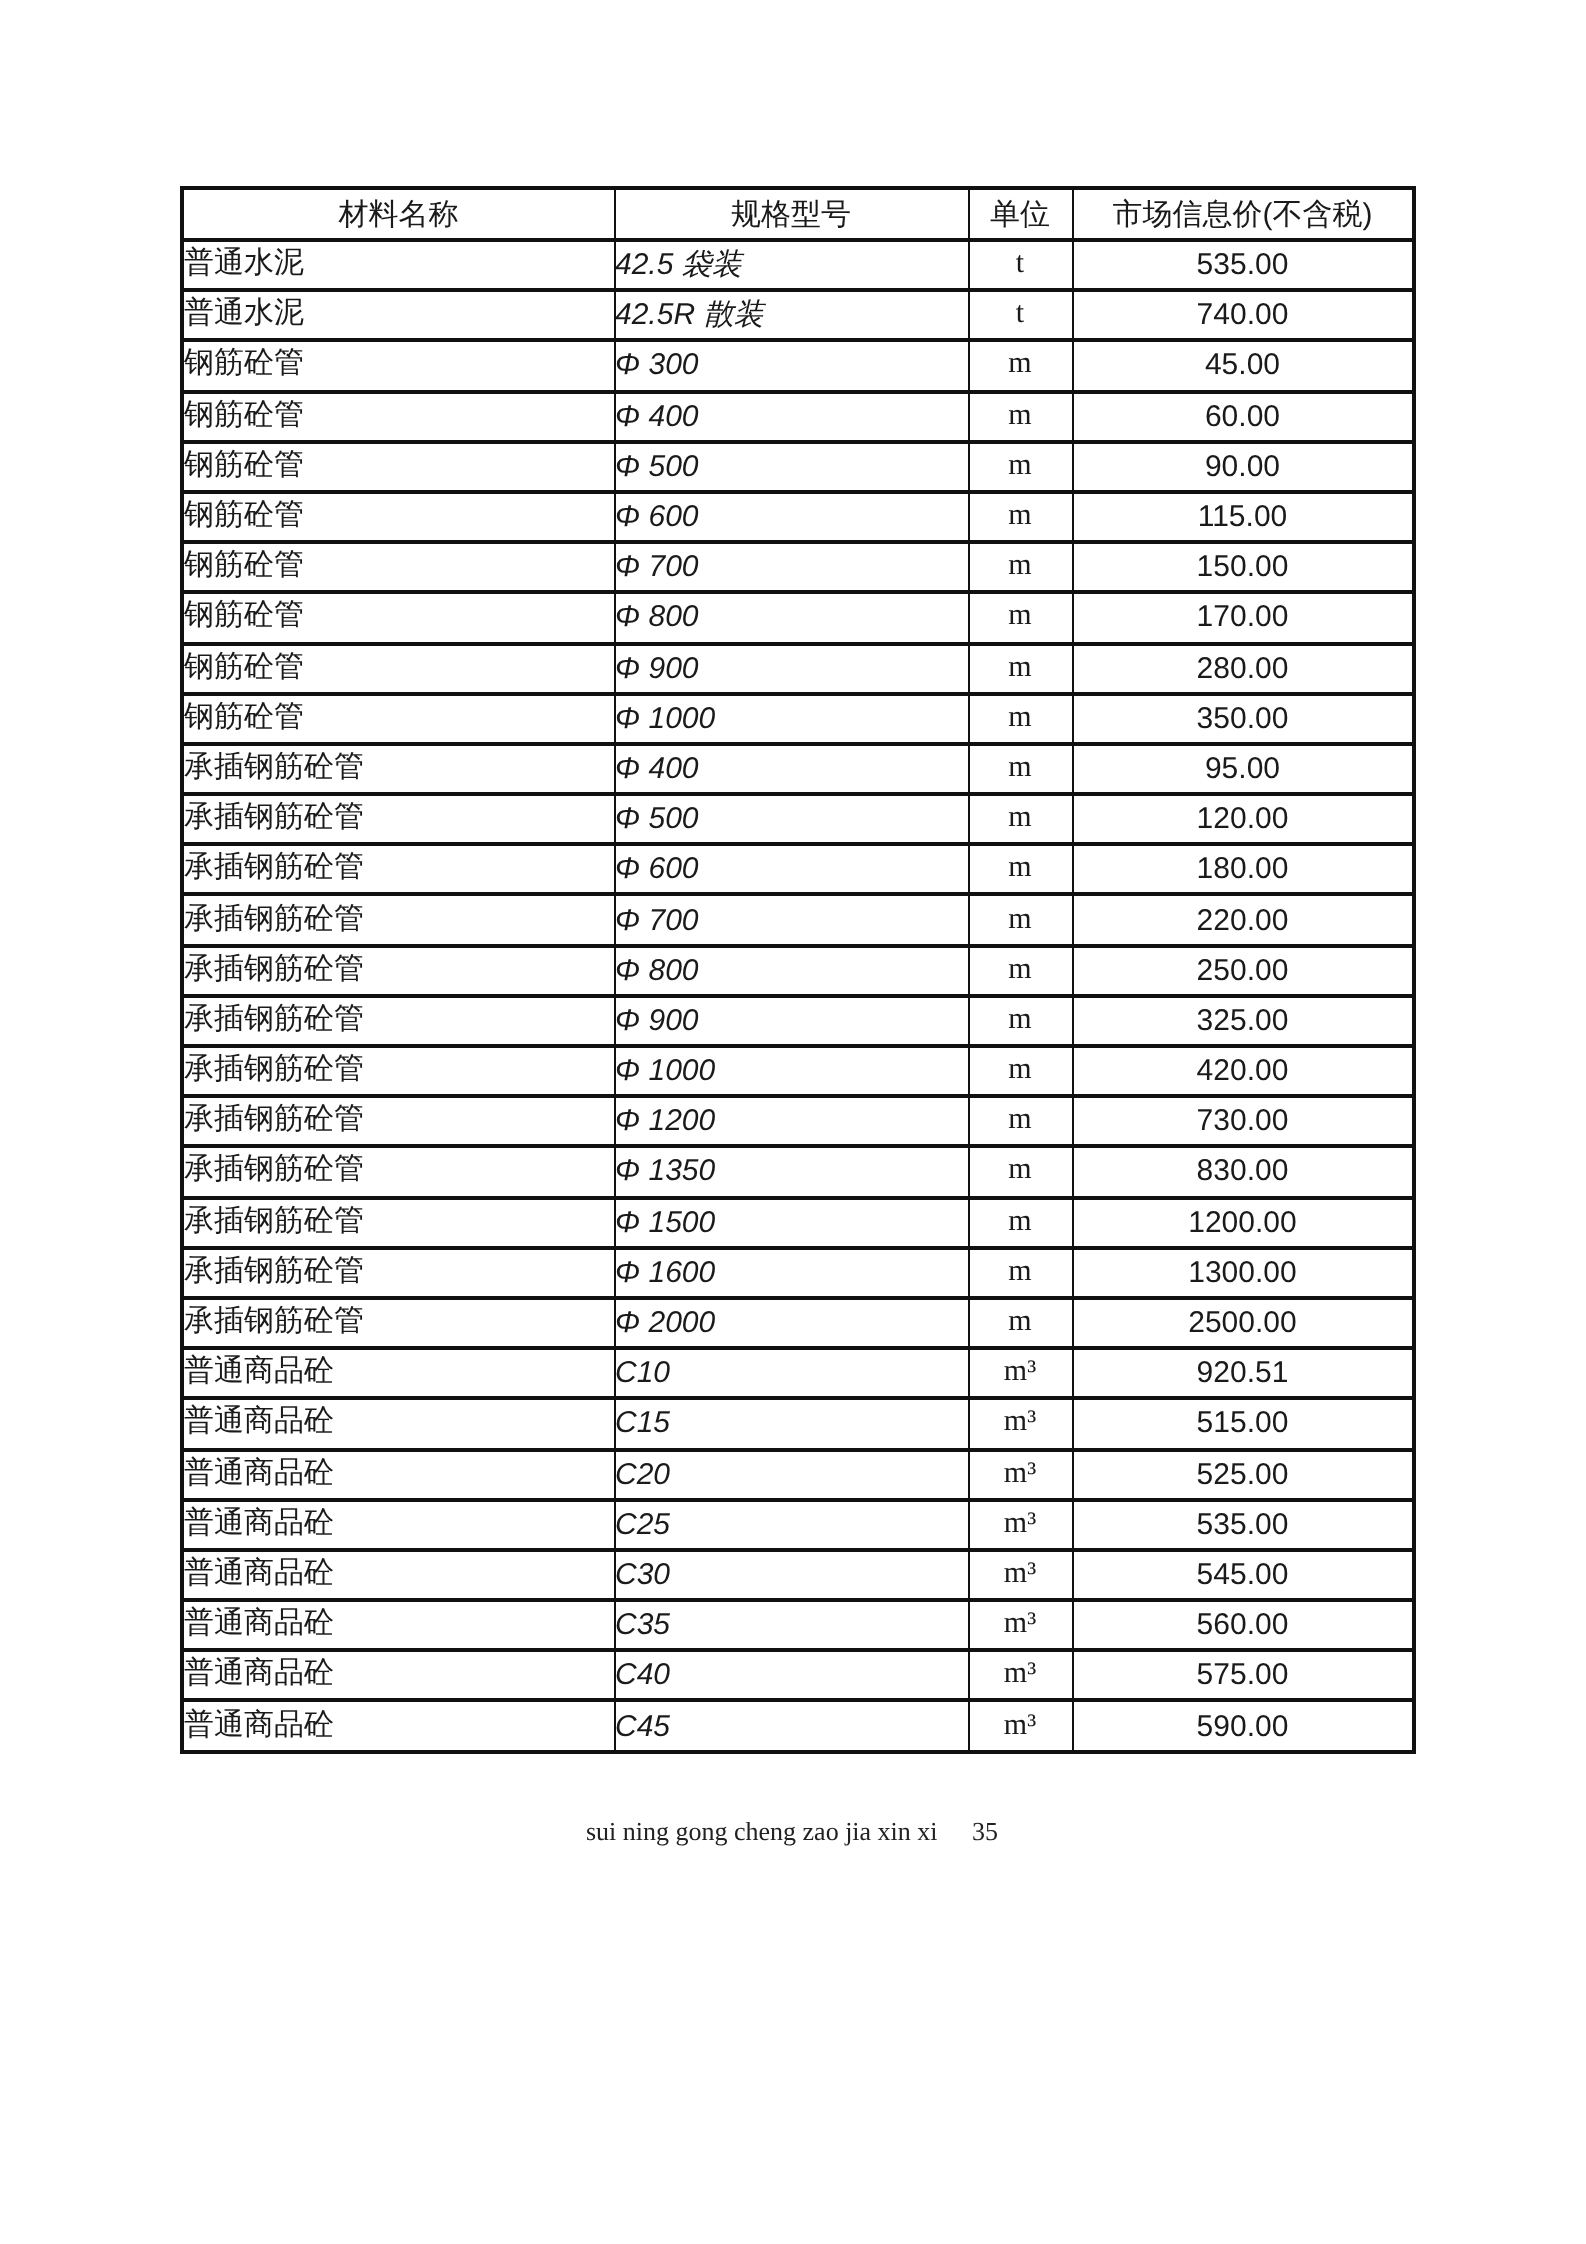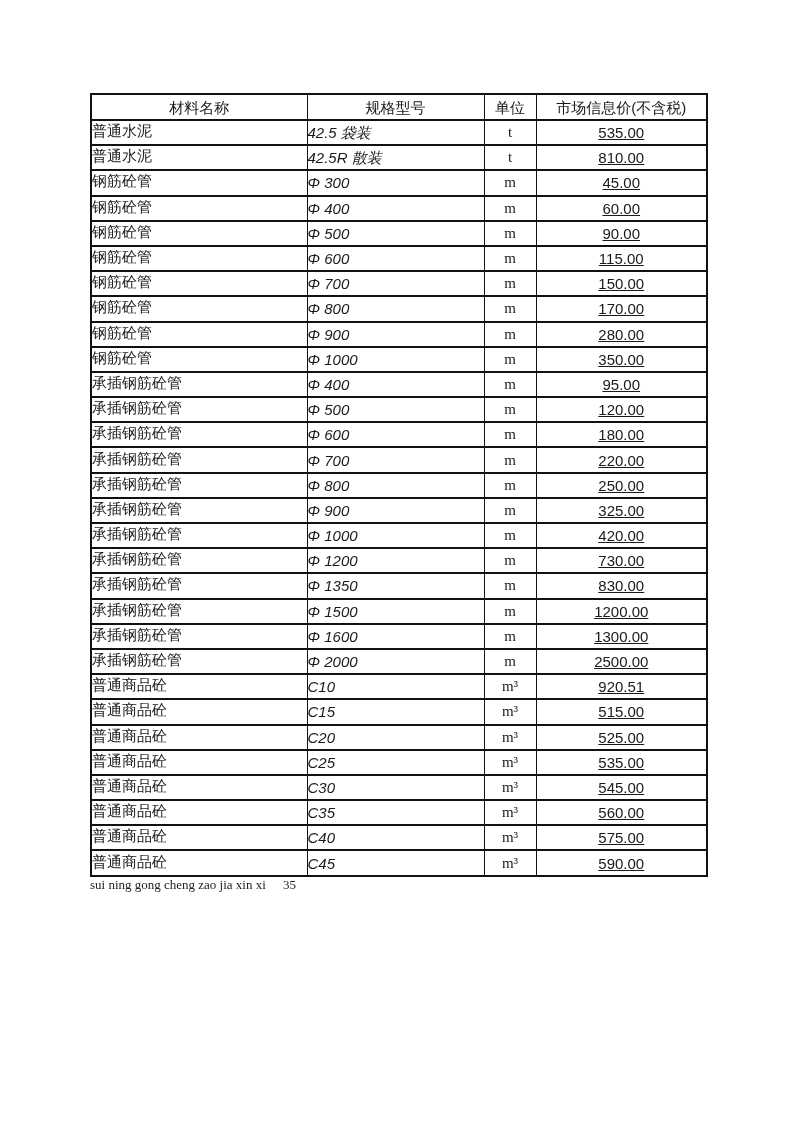--- a/index.html
+++ b/index.html
@@ -56,25 +56,26 @@
     white-space: nowrap;
   }
   table.price-table th { text-align: center; height: 24px; margin-left: 16px; }
   td.cell-name  { text-align: left; padding-left: 9px; font-family: Liberation Mono, monospace;  }
   td.cell-spec  { text-align: left; padding-left: 7px; font-style: italic;  }
   td.cell-unit  {
     text-align: center;
     font-family: "Liberation Serif", serif;
     font-size: 14px;
   }
-  td.cell-price { text-align: center; text-decoration: underline; }
+  td.cell-price { text-align: center; }
 
   
   .page-footer {
-    text-align: left;
+    margin-top: 31px;
+    text-align: center;
     font-family: "Liberation Serif", serif;
     font-size: 13px;
     color: #222222;
     padding-right: 4px;
   }
   .page-footer .page-number { margin-left: 14px; }
 </style>
 </head>
 <body>
 
@@ -101,21 +102,21 @@
     <td class="cell-name">普通水泥</td>
     <td class="cell-spec">42.5 袋装</td>
     <td class="cell-unit">t</td>
     <td class="cell-price">535.00</td>
   </tr>
 
   <tr>
     <td class="cell-name">普通水泥</td>
     <td class="cell-spec">42.5R 散装</td>
     <td class="cell-unit">t</td>
-    <td class="cell-price">810.00</td>
+    <td class="cell-price">740.00</td>
   </tr>
 
 
   <tr>
     <td class="cell-name">钢筋砼管</td>
     <td class="cell-spec">Φ 300</td>
     <td class="cell-unit">m</td>
     <td class="cell-price">45.00</td>
   </tr>
 

